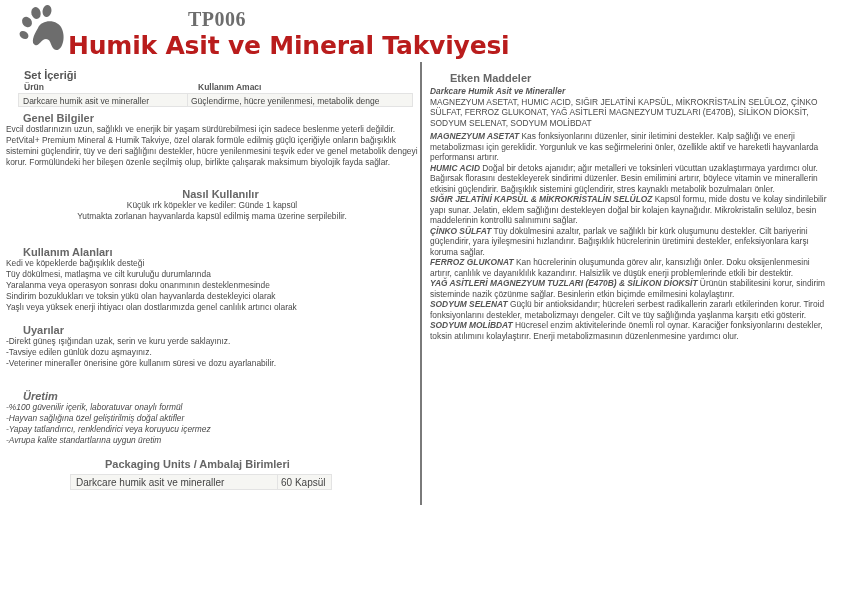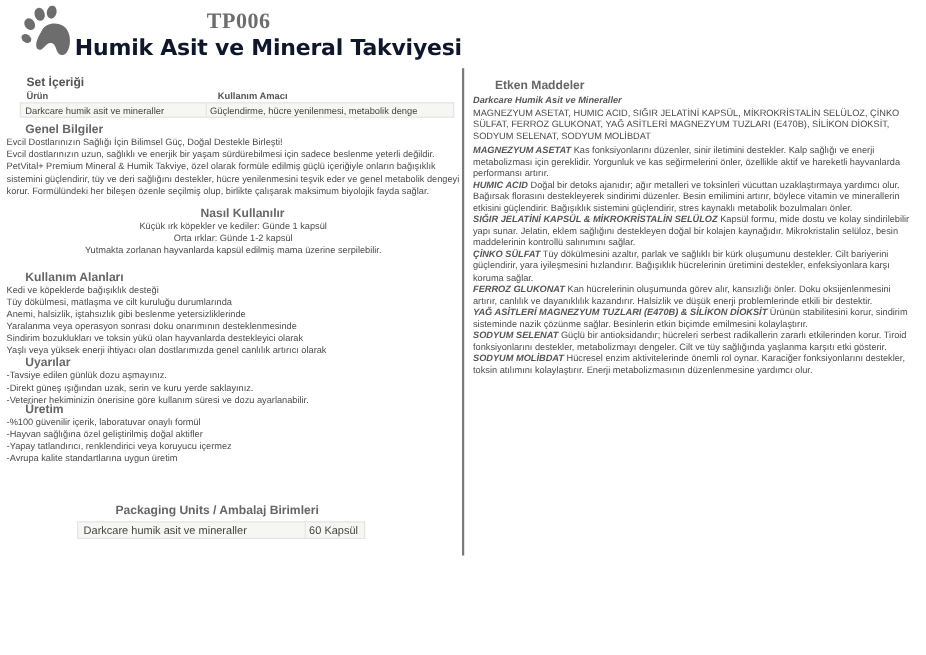--- a/index.html
+++ b/index.html
@@ -1,21 +1,21 @@
 <!DOCTYPE html>
 <html><head>
 <meta charset="utf-8">
 <style>
   * { margin: 0; padding: 0; box-sizing: border-box; }
   html, body { width: 842px; height: 595px; background: #ffffff; overflow: hidden; }
   body { position: relative; font-family: "Liberation Sans", sans-serif; color: #4a4a4a; }
 
   .logo { position: absolute; left: 18px; top: 5px; width: 50px; height: 50px; }
   .code { position: absolute; left: 188px; top: 8px; font-family: Liberation Serif, serif; font-weight: bold; font-size: 20px; color: #6d6d6d; letter-spacing: 0.5px; }
-  .title { position: absolute; left: 68px; top: 31px; font-family: "DejaVu Sans", sans-serif; font-weight: bold; font-size: 20px; color: #0f172a; letter-spacing: -0.2px; }
+  .title { position: absolute; left: 68px; top: 31px; font-family: "DejaVu Sans", sans-serif; font-weight: bold; font-size: 25px; color: #b91c1c; letter-spacing: -0.2px; }
   .h-set { position: absolute; left: 24px; top: 69px; font-size: 11px; font-weight: bold; color: #555; }
   .th { position: absolute; top: 82px; font-size: 8.5px; font-weight: bold; color: #555; }
   .th1 { left: 24px; }
   .th2 { left: 198px; }
   .table1 { position: absolute; left: 18px; top: 93px; width: 395px; height: 14px; border: 1px solid #e3e3e3; background: #f6f6f3; display: flex; font-size: 8.5px; color: #444; }
   .table1 .c1 { width: 169px; padding: 2px 4px; border-right: 1px solid #e3e3e3; }
   .table1 .c2 { flex: 1; padding: 2px 3px; }
 
   .sec { position: absolute; left: 6px; width: 412px; }
   .sec h3 { font-size: 11px; font-weight: bold; color: #666; padding-left: 17px; line-height: 12px; }
@@ -51,55 +51,52 @@
 <div class="h-set">Set İçeriği</div>
 <div class="th th1">Ürün</div>
 <div class="th th2">Kullanım Amacı</div>
 <div class="table1">
   <div class="c1">Darkcare humik asit ve mineraller</div>
   <div class="c2">Güçlendirme, hücre yenilenmesi, metabolik denge</div>
 </div>
 
 <div class="sec" style="top:112px;">
   <h3>Genel Bilgiler</h3>
-  <p>Evcil Dostlarınızın Sağlığı İçin Bilimsel Güç, Doğal Destekle Birleşti!</p>
   <p>Evcil dostlarınızın uzun, sağlıklı ve enerjik bir yaşam sürdürebilmesi için sadece beslenme yeterli değildir. PetVital+ Premium Mineral &amp; Humik Takviye, özel olarak formüle edilmiş güçlü içeriğiyle onların bağışıklık sistemini güçlendirir, tüy ve deri sağlığını destekler, hücre yenilenmesini teşvik eder ve genel metabolik dengeyi korur. Formülündeki her bileşen özenle seçilmiş olup, birlikte çalışarak maksimum biyolojik fayda sağlar.</p>
 </div>
 
 <div class="sec" style="top:188px;text-align:center;">
   <h3>Nasıl Kullanılır</h3>
   <ul>
     <li>Küçük ırk köpekler ve kediler: Günde 1 kapsül</li>
-    <li>Orta ırklar: Günde 1-2 kapsül</li>
     <li>Yutmakta zorlanan hayvanlarda kapsül edilmiş mama üzerine serpilebilir.</li>
   </ul>
 </div>
 
 <div class="sec" style="top:246px;">
   <h3>Kullanım Alanları</h3>
   <ul>
     <li>Kedi ve köpeklerde bağışıklık desteği</li>
     <li>Tüy dökülmesi, matlaşma ve cilt kuruluğu durumlarında</li>
-    <li>Anemi, halsizlik, iştahsızlık gibi beslenme yetersizliklerinde</li>
     <li>Yaralanma veya operasyon sonrası doku onarımının desteklenmesinde</li>
     <li>Sindirim bozuklukları ve toksin yükü olan hayvanlarda destekleyici olarak</li>
     <li>Yaşlı veya yüksek enerji ihtiyacı olan dostlarımızda genel canlılık artırıcı olarak</li>
   </ul>
 </div>
 
 <div class="sec" style="top:324px;">
   <h3>Uyarılar</h3>
   <ul>
+    <li>-Direkt güneş ışığından uzak, serin ve kuru yerde saklayınız.</li>
     <li>-Tavsiye edilen günlük dozu aşmayınız.</li>
-    <li>-Direkt güneş ışığından uzak, serin ve kuru yerde saklayınız.</li>
-    <li>-Veteriner hekiminizin önerisine göre kullanım süresi ve dozu ayarlanabilir.</li>
+    <li>-Veteriner mineraller önerisine göre kullanım süresi ve dozu ayarlanabilir.</li>
   </ul>
 </div>
 
-<div class="sec" style="top:366px;">
+<div class="sec" style="top:390px;font-style:italic;">
   <h3>Üretim</h3>
   <ul>
     <li>-%100 güvenilir içerik, laboratuvar onaylı formül</li>
     <li>-Hayvan sağlığına özel geliştirilmiş doğal aktifler</li>
     <li>-Yapay tatlandırıcı, renklendirici veya koruyucu içermez</li>
     <li>-Avrupa kalite standartlarına uygun üretim</li>
   </ul>
 </div>
 
 <div class="pkg-title">Packaging Units / Ambalaj Birimleri</div>

